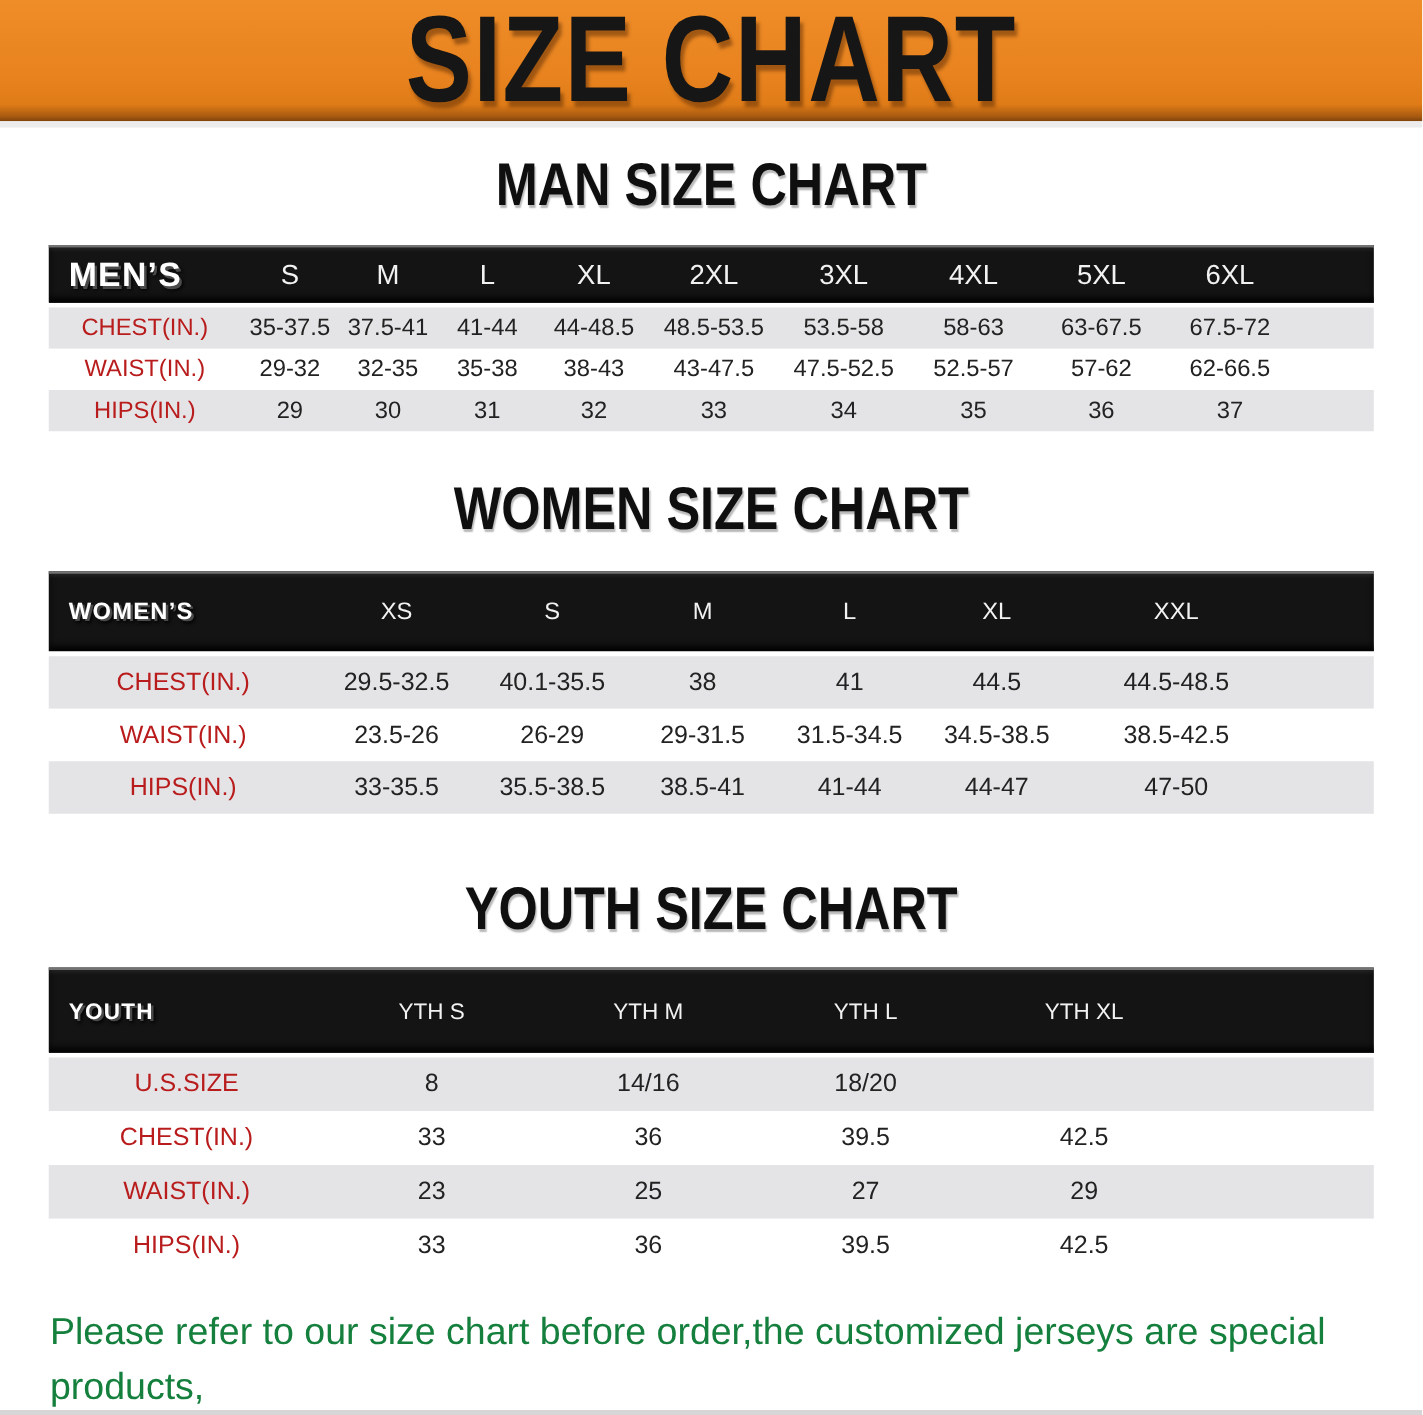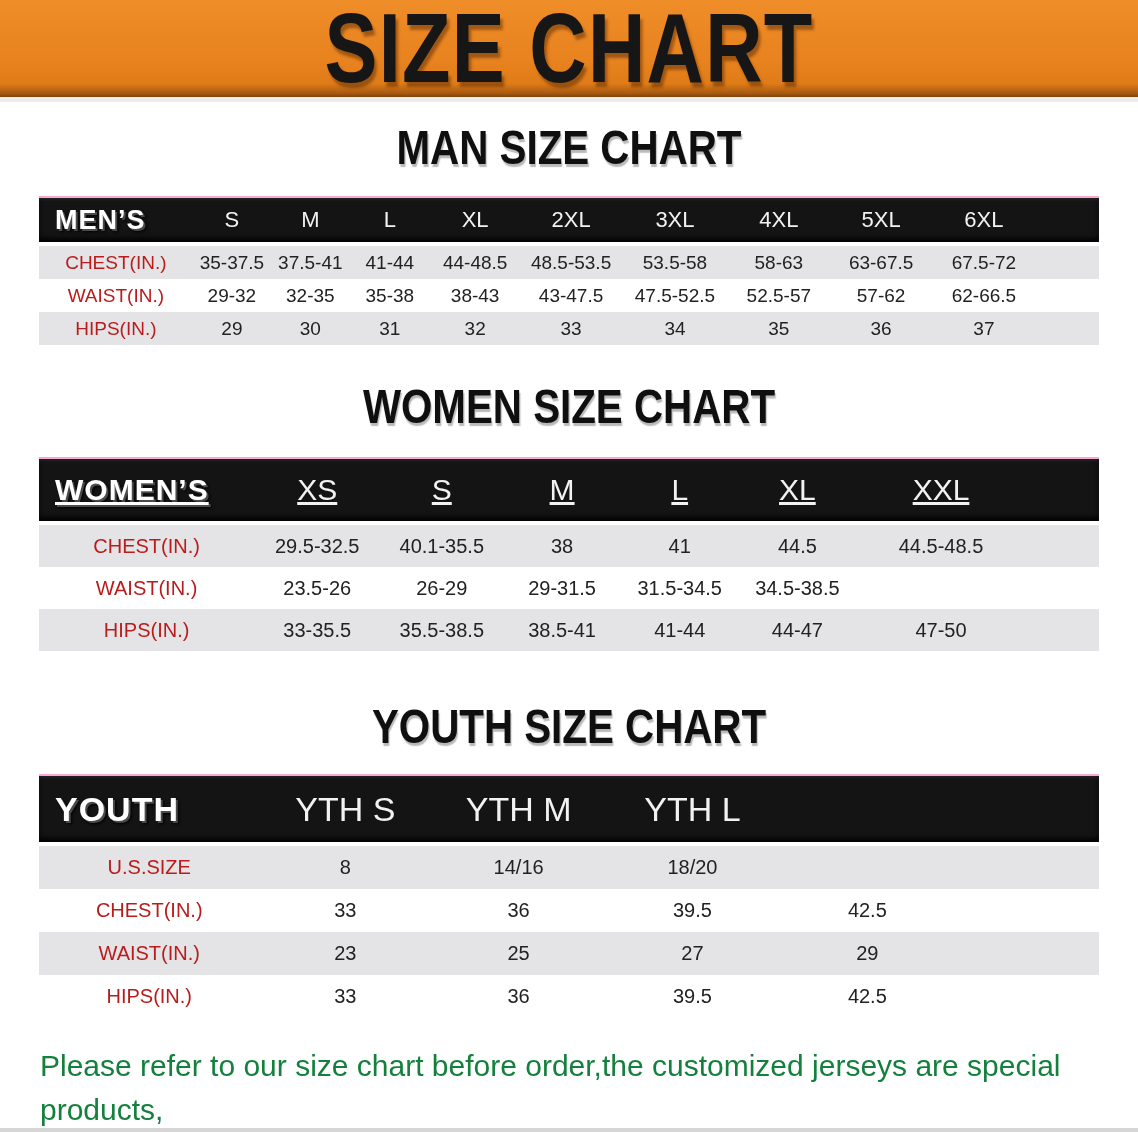--- a/index.html
+++ b/index.html
@@ -44,44 +44,44 @@
   .t-women{margin-top:24px;}
   .t-youth{margin-top:21px;}
   .trow{display:flex;align-items:center;}
   .cell{
     display:flex;align-items:center;justify-content:center;
     box-sizing:border-box;height:100%;
     white-space:nowrap;
   }
   .thead{
     background:#141414;
-    border-top:2px solid #f9a8d4;
+    border-top:2px solid #737373;
     box-shadow:inset 0 2px 3px rgba(255,255,255,0.07), inset 0 -4px 5px rgba(0,0,0,0.9);
     color:#fff;
   }
   .thead .cell{color:#f2f2f2;font-size:22px;font-weight:400;}
   .thead .cell:first-child{
     justify-content:flex-start;padding-left:16px;
     font-weight:800;font-size:27px;letter-spacing:1px;color:#ffffff;
     text-shadow:2px 2px 0 #4a4a4a, 3px 3px 3px #000;
   }
   .tbody{margin-top:4px;}
   .brow .cell{font-size:20px;color:#222222;}
   .brow .cell:first-child{font-size:20px;color:#b91c1c;}
   .brow:nth-child(odd){background:#e4e4e6;}
   .brow:nth-child(even){background:#ffffff;}
   
   .t-men   .thead{height:44px;}
   .t-men   .brow{height:33px;}
   .t-men   .brow .cell{font-size:19px;}
   .t-women .thead{height:62px;}
-  .t-women .thead .cell{font-size:30px;text-decoration:underline;}
+  .t-women .thead .cell{font-size:19px;}
   .t-women .brow{height:42px;}
   .t-youth .thead{height:66px;}
-  .t-youth .thead .cell{font-size:34px;}
+  .t-youth .thead .cell{font-size:18px;}
   .t-youth .brow{height:43px;}
   
   .t-men .cell:nth-child(1){width:14.5%;}
   .t-men .cell:nth-child(2){width:7.4%;}
   .t-men .cell:nth-child(3){width:7.4%;}
   .t-men .cell:nth-child(4){width:7.6%;}
   .t-men .cell:nth-child(5){width:8.5%;}
   .t-men .cell:nth-child(6){width:9.6%;}
   .t-men .cell:nth-child(7){width:10%;}
   .t-men .cell:nth-child(8){width:9.6%;}
@@ -204,20 +204,21 @@
           <div class="cell">44.5</div>
           <div class="cell">44.5-48.5</div>
         </div>
         <div class="trow brow">
           <div class="cell">WAIST(IN.)</div>
           <div class="cell">23.5-26</div>
           <div class="cell">26-29</div>
           <div class="cell">29-31.5</div>
           <div class="cell">31.5-34.5</div>
           <div class="cell">34.5-38.5</div>
+          <div class="cell">38.5-42.5</div>
         </div>
         <div class="trow brow">
           <div class="cell">HIPS(IN.)</div>
           <div class="cell">33-35.5</div>
           <div class="cell">35.5-38.5</div>
           <div class="cell">38.5-41</div>
           <div class="cell">41-44</div>
           <div class="cell">44-47</div>
           <div class="cell">47-50</div>
         </div>
@@ -226,20 +227,21 @@
 
   <div class="heading heading-youth">
     <span class="heading-inner">YOUTH SIZE CHART</span>
   </div>
   <div class="size-table t-youth">
       <div class="trow thead">
         <div class="cell">YOUTH</div>
         <div class="cell">YTH S</div>
         <div class="cell">YTH M</div>
         <div class="cell">YTH L</div>
+        <div class="cell">YTH XL</div>
       </div>
       <div class="tbody">
         <div class="trow brow">
           <div class="cell">U.S.SIZE</div>
           <div class="cell">8</div>
           <div class="cell">14/16</div>
           <div class="cell">18/20</div>
         </div>
         <div class="trow brow">
           <div class="cell">CHEST(IN.)</div>

